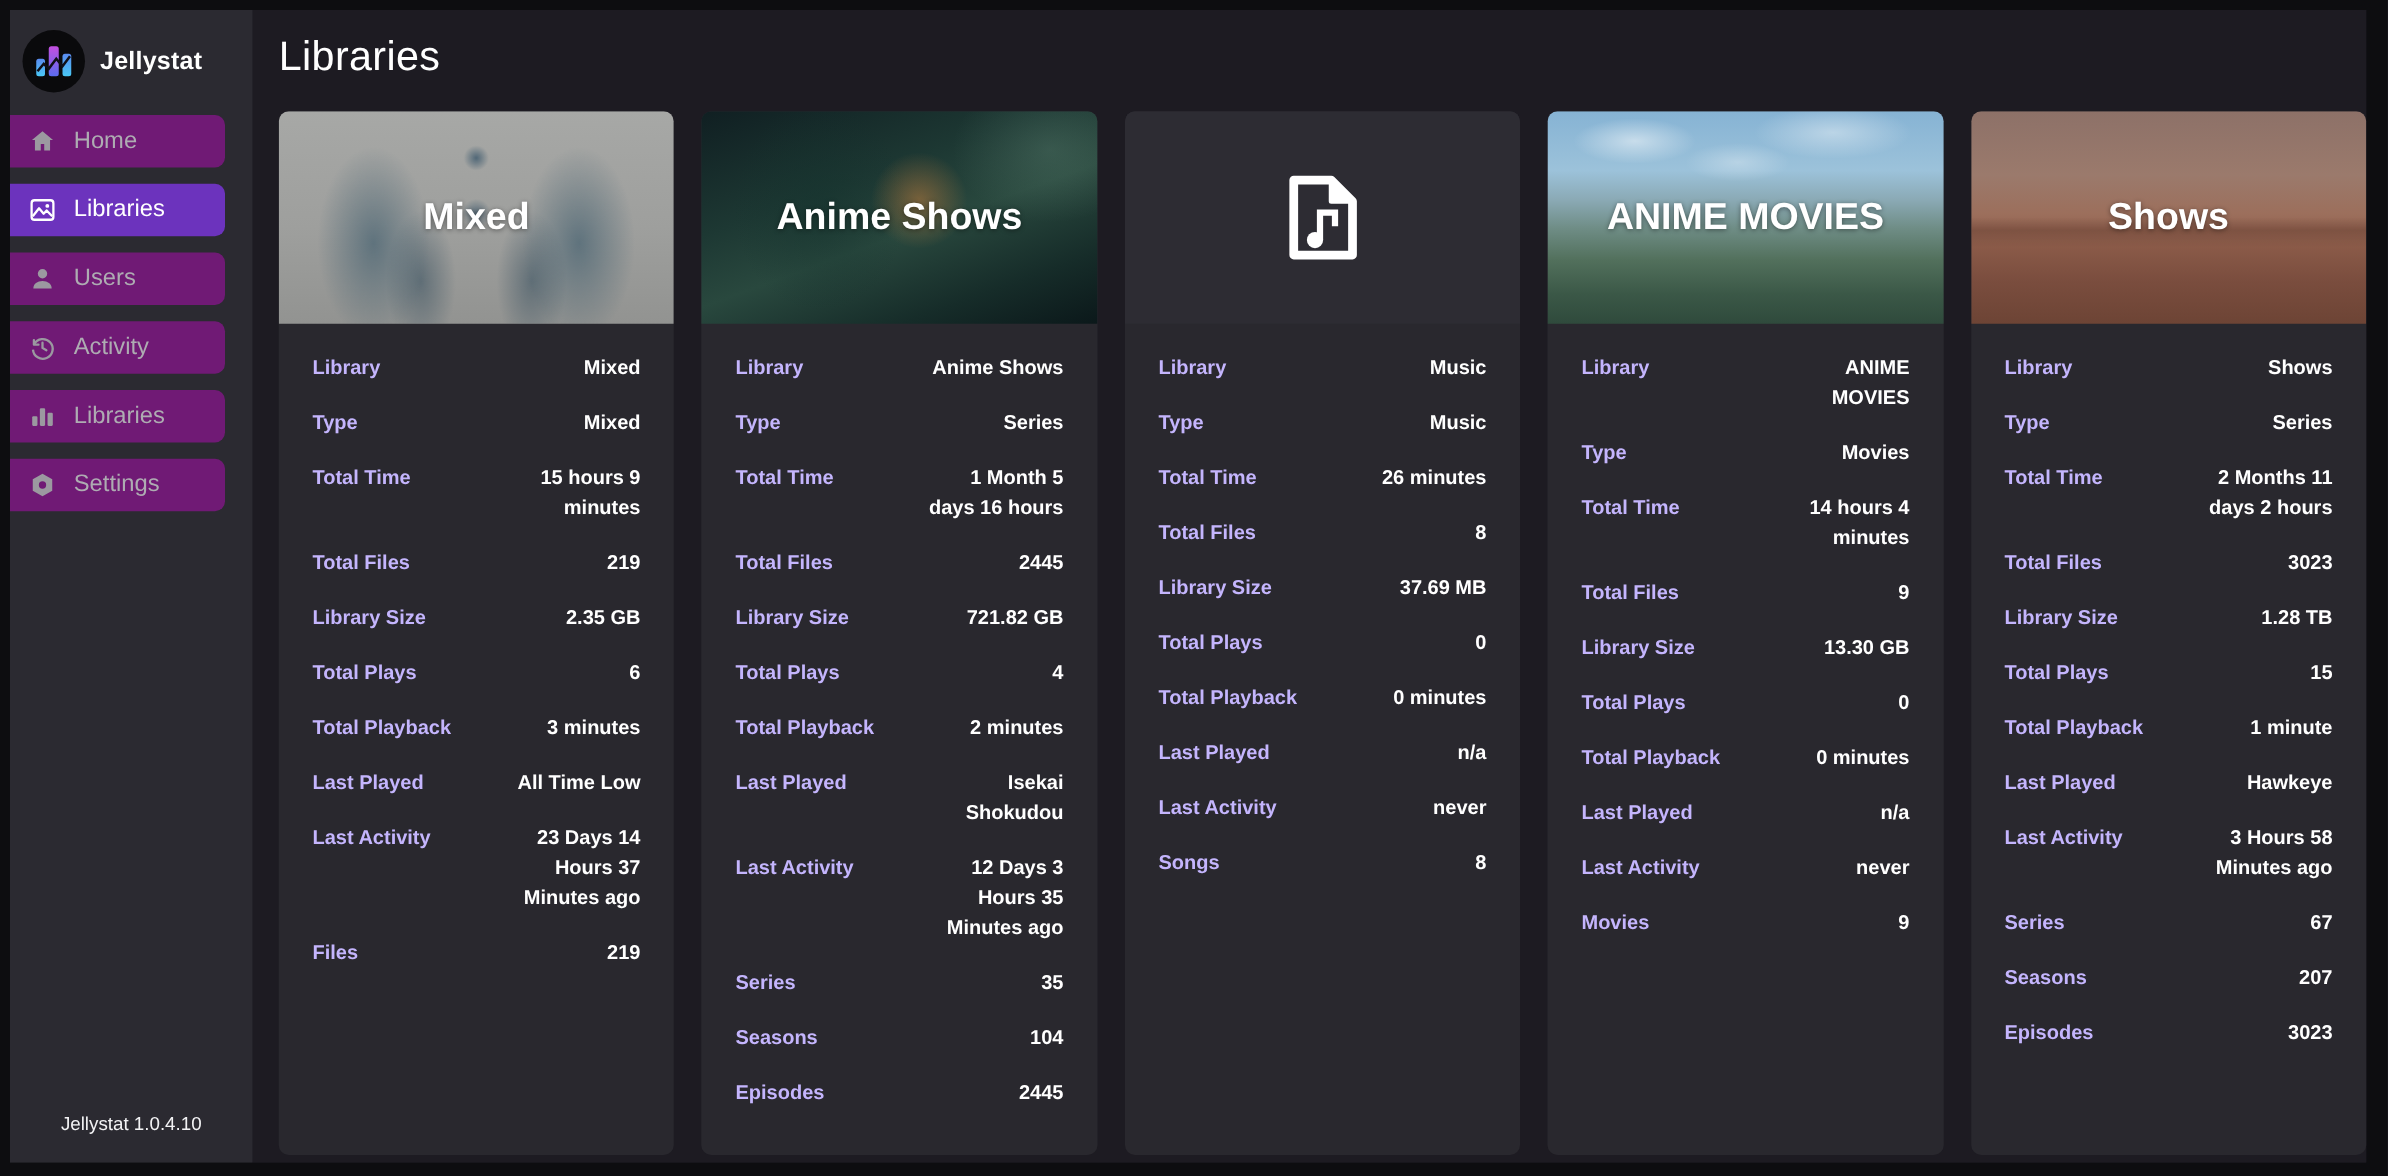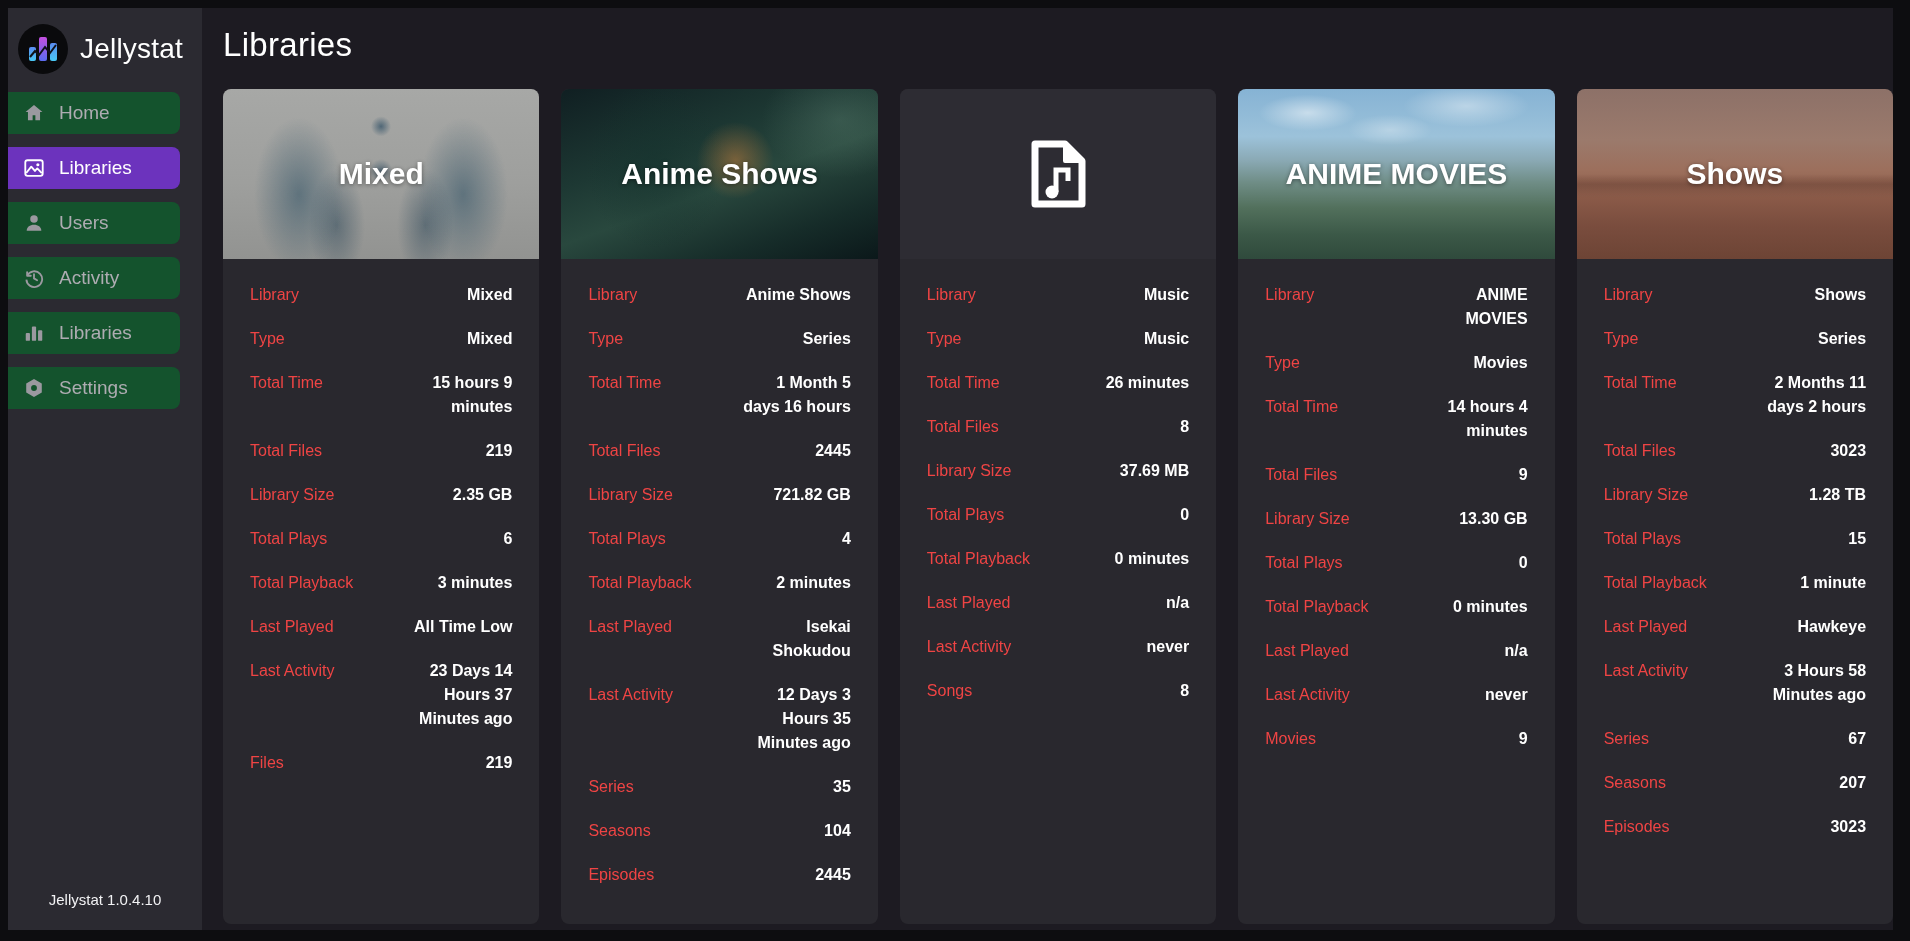--- a/index.html
+++ b/index.html
@@ -19,25 +19,25 @@
     display:flex; flex-direction:column;
   }
   .logo-row {
     display:flex; align-items:center; gap:12px;
     padding:16px 0 18px 10px;
   }
   .logo-circle {
     width:50px; height:50px; border-radius:50%; background:#0a0a0c;
     display:flex; align-items:center; justify-content:center; flex-shrink:0;
   }
-  .brand { font-size:28px; font-weight:400; letter-spacing:.2px; }
+  .brand { font-size:20px; font-weight:700; letter-spacing:.2px; }
   .menu { display:flex; flex-direction:column; }
   .menu-item {
     height:42px; width:calc(100% - 22px);
-    background:#14532d; border-radius:0 8px 8px 0;
+    background:#701a75; border-radius:0 8px 8px 0;
     display:flex; align-items:center; gap:13px;
     padding-left:14px; margin-bottom:13px;
     color:#aeacb2; font-size:19px; cursor:pointer;
   }
   .menu-item .mi-icon { width:24px; height:24px; display:flex; align-items:center; justify-content:center; color:#9b99a0; }
   .menu-item.active { background:#6c33bd; color:#ffffff; }
   .menu-item.active .mi-icon { color:#ffffff; }
   .menu-item.accent { color:#00a4dc; }
   .menu-item.accent .mi-icon { color:#00a4dc; }
   .version {
@@ -47,21 +47,21 @@
   
   .main {
     flex:1; background:#1d1b22; padding:18px 0 0 21px;
     display:flex; flex-direction:column; min-width:0;
   }
   .page-title {
     font-size:33px; font-weight:300; color:#fff; letter-spacing:.3px;
     margin-bottom:25px;
   }
   .cards {
-    flex:1; display:flex; gap:22px; margin-bottom:6px; min-height:0;
+    flex:1; display:flex; gap:22px; margin-bottom:6px; min-height:0;justify-content:flex-end;
   }
   .card {
     flex:1; background:#29282e; border-radius:8px; overflow:hidden;
     display:flex; flex-direction:column; cursor:pointer; min-width:0;
   }
   .banner {
     height:170px; flex-shrink:0; position:relative;
     display:flex; align-items:center; justify-content:center;
   }
   .banner-title {
@@ -99,21 +99,21 @@
       linear-gradient(180deg, rgba(0,0,0,0) 50%, rgba(70,35,25,.28) 56%, rgba(0,0,0,0) 64%),
       linear-gradient(180deg, #8d7168 0%, #9b7a6c 30%, #9c6f5c 48%, #8a5a48 64%, #7a4d3e 80%, #6d4435 100%);
   }
   .banner .music-glyph { position:relative; z-index:2; }
   
   .stats { margin-top:14px; padding:0 27px; }
   .stat-row {
     display:flex; justify-content:space-between; align-items:flex-start;
     padding:10px 0;
   }
-  .stat-label { color:#ef4444; font-size:16px; line-height:24px; font-weight:400; }
+  .stat-label { color:#c4b5fd; font-size:16px; line-height:24px; font-weight:700; }
   .stat-value {
     color:#fff; font-size:16px; line-height:24px; font-weight:700;
     text-align:right; max-width:114px;
   }
   svg { display:block; }
 </style>
 </head>
 <body>
 
 <div class="app">

